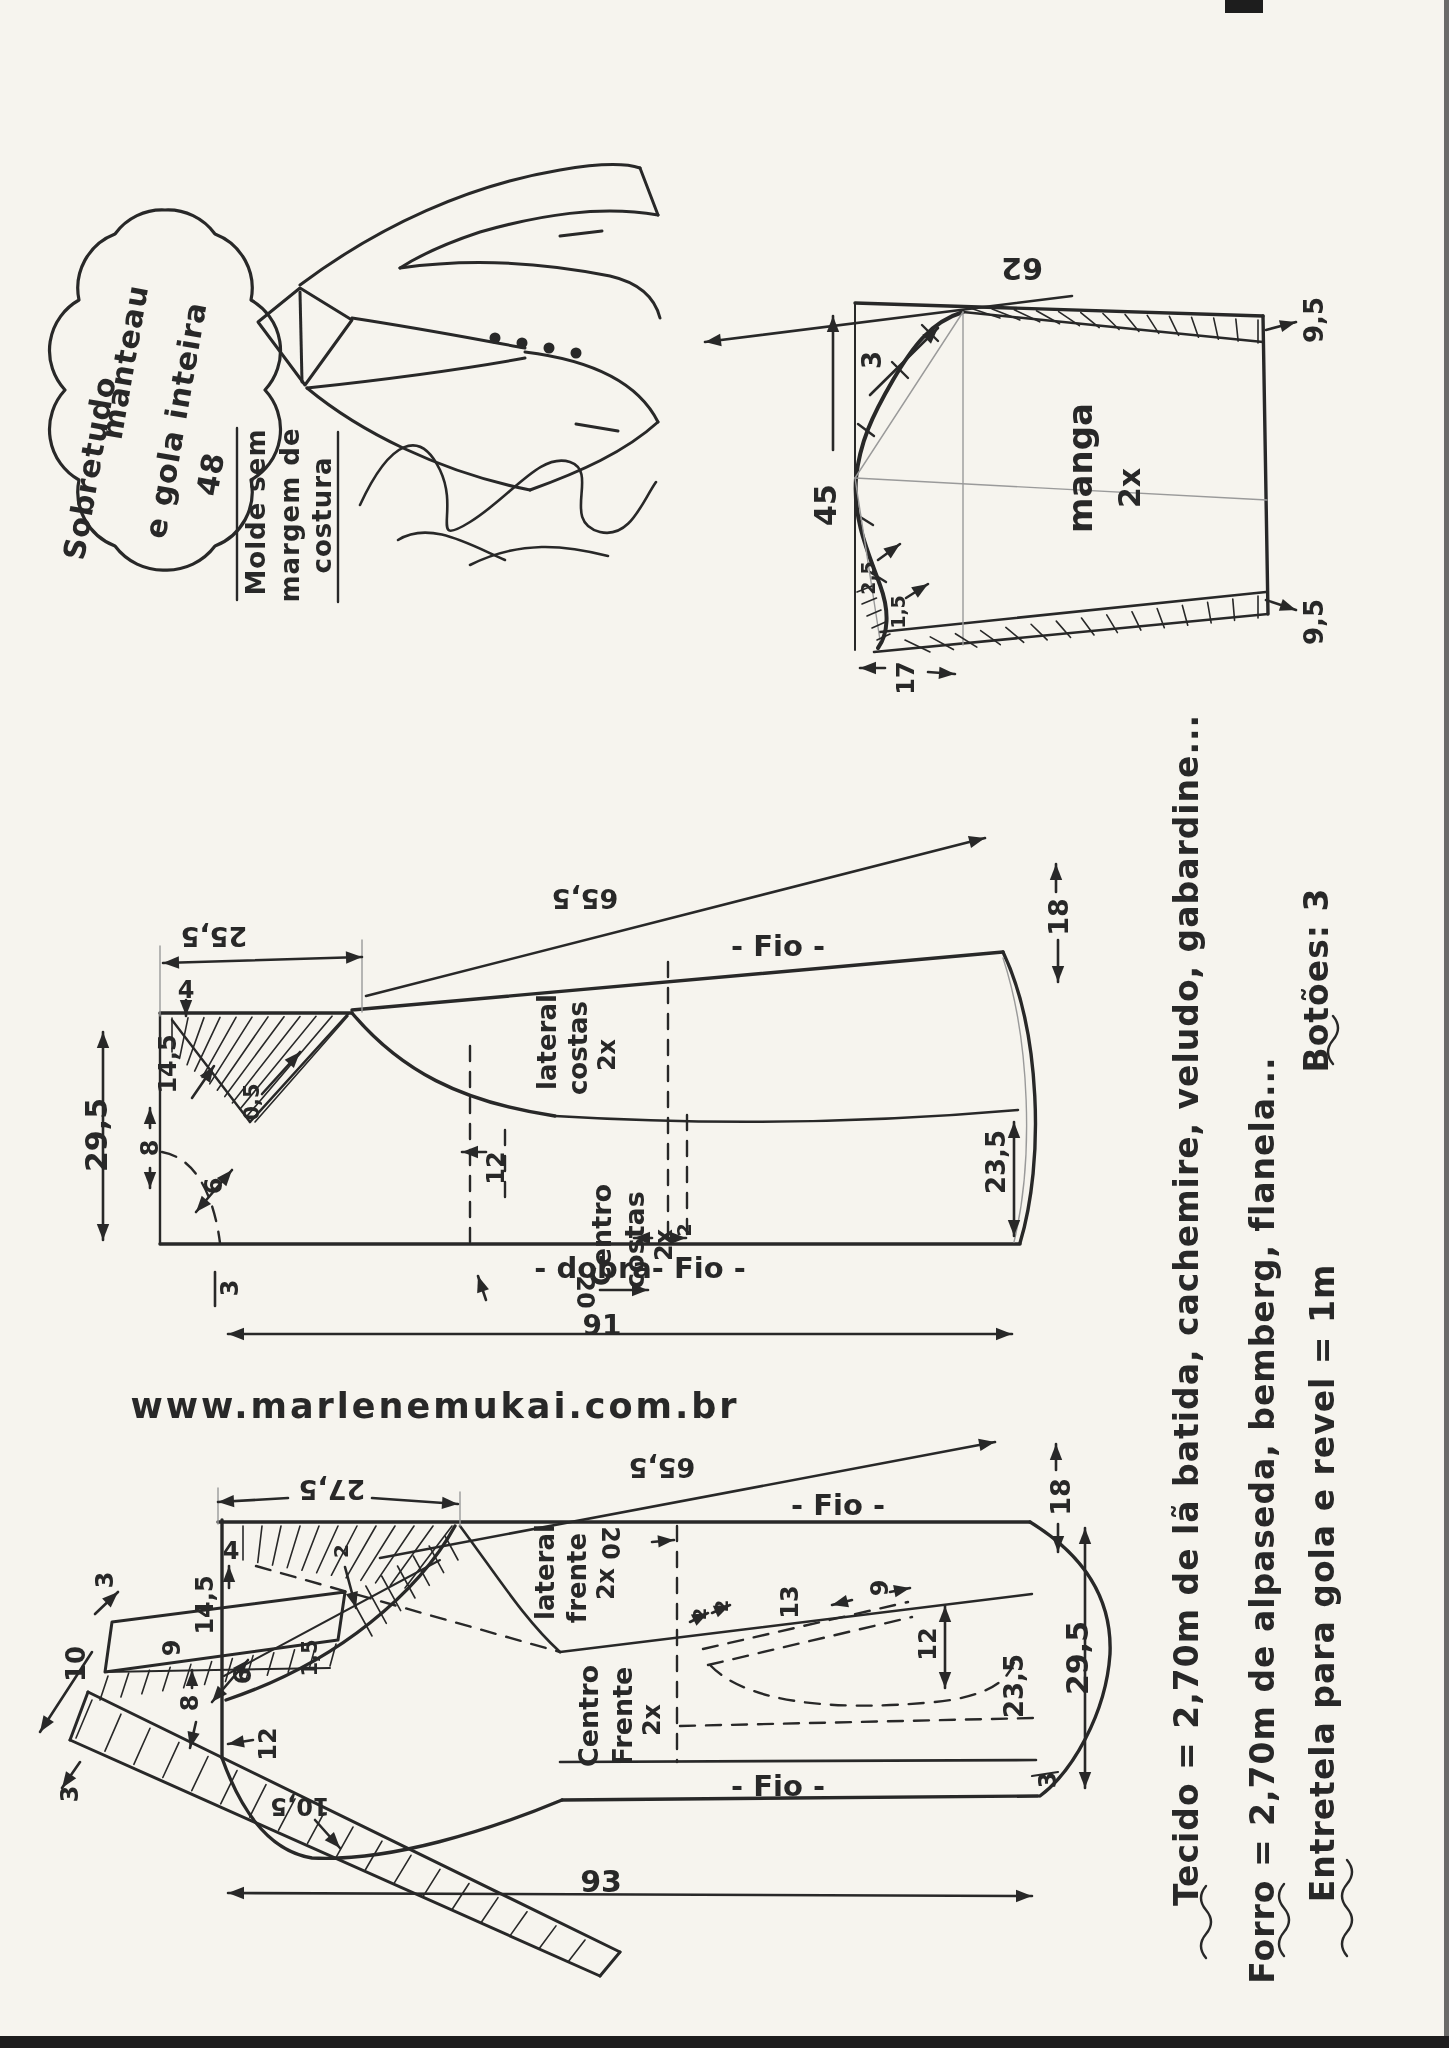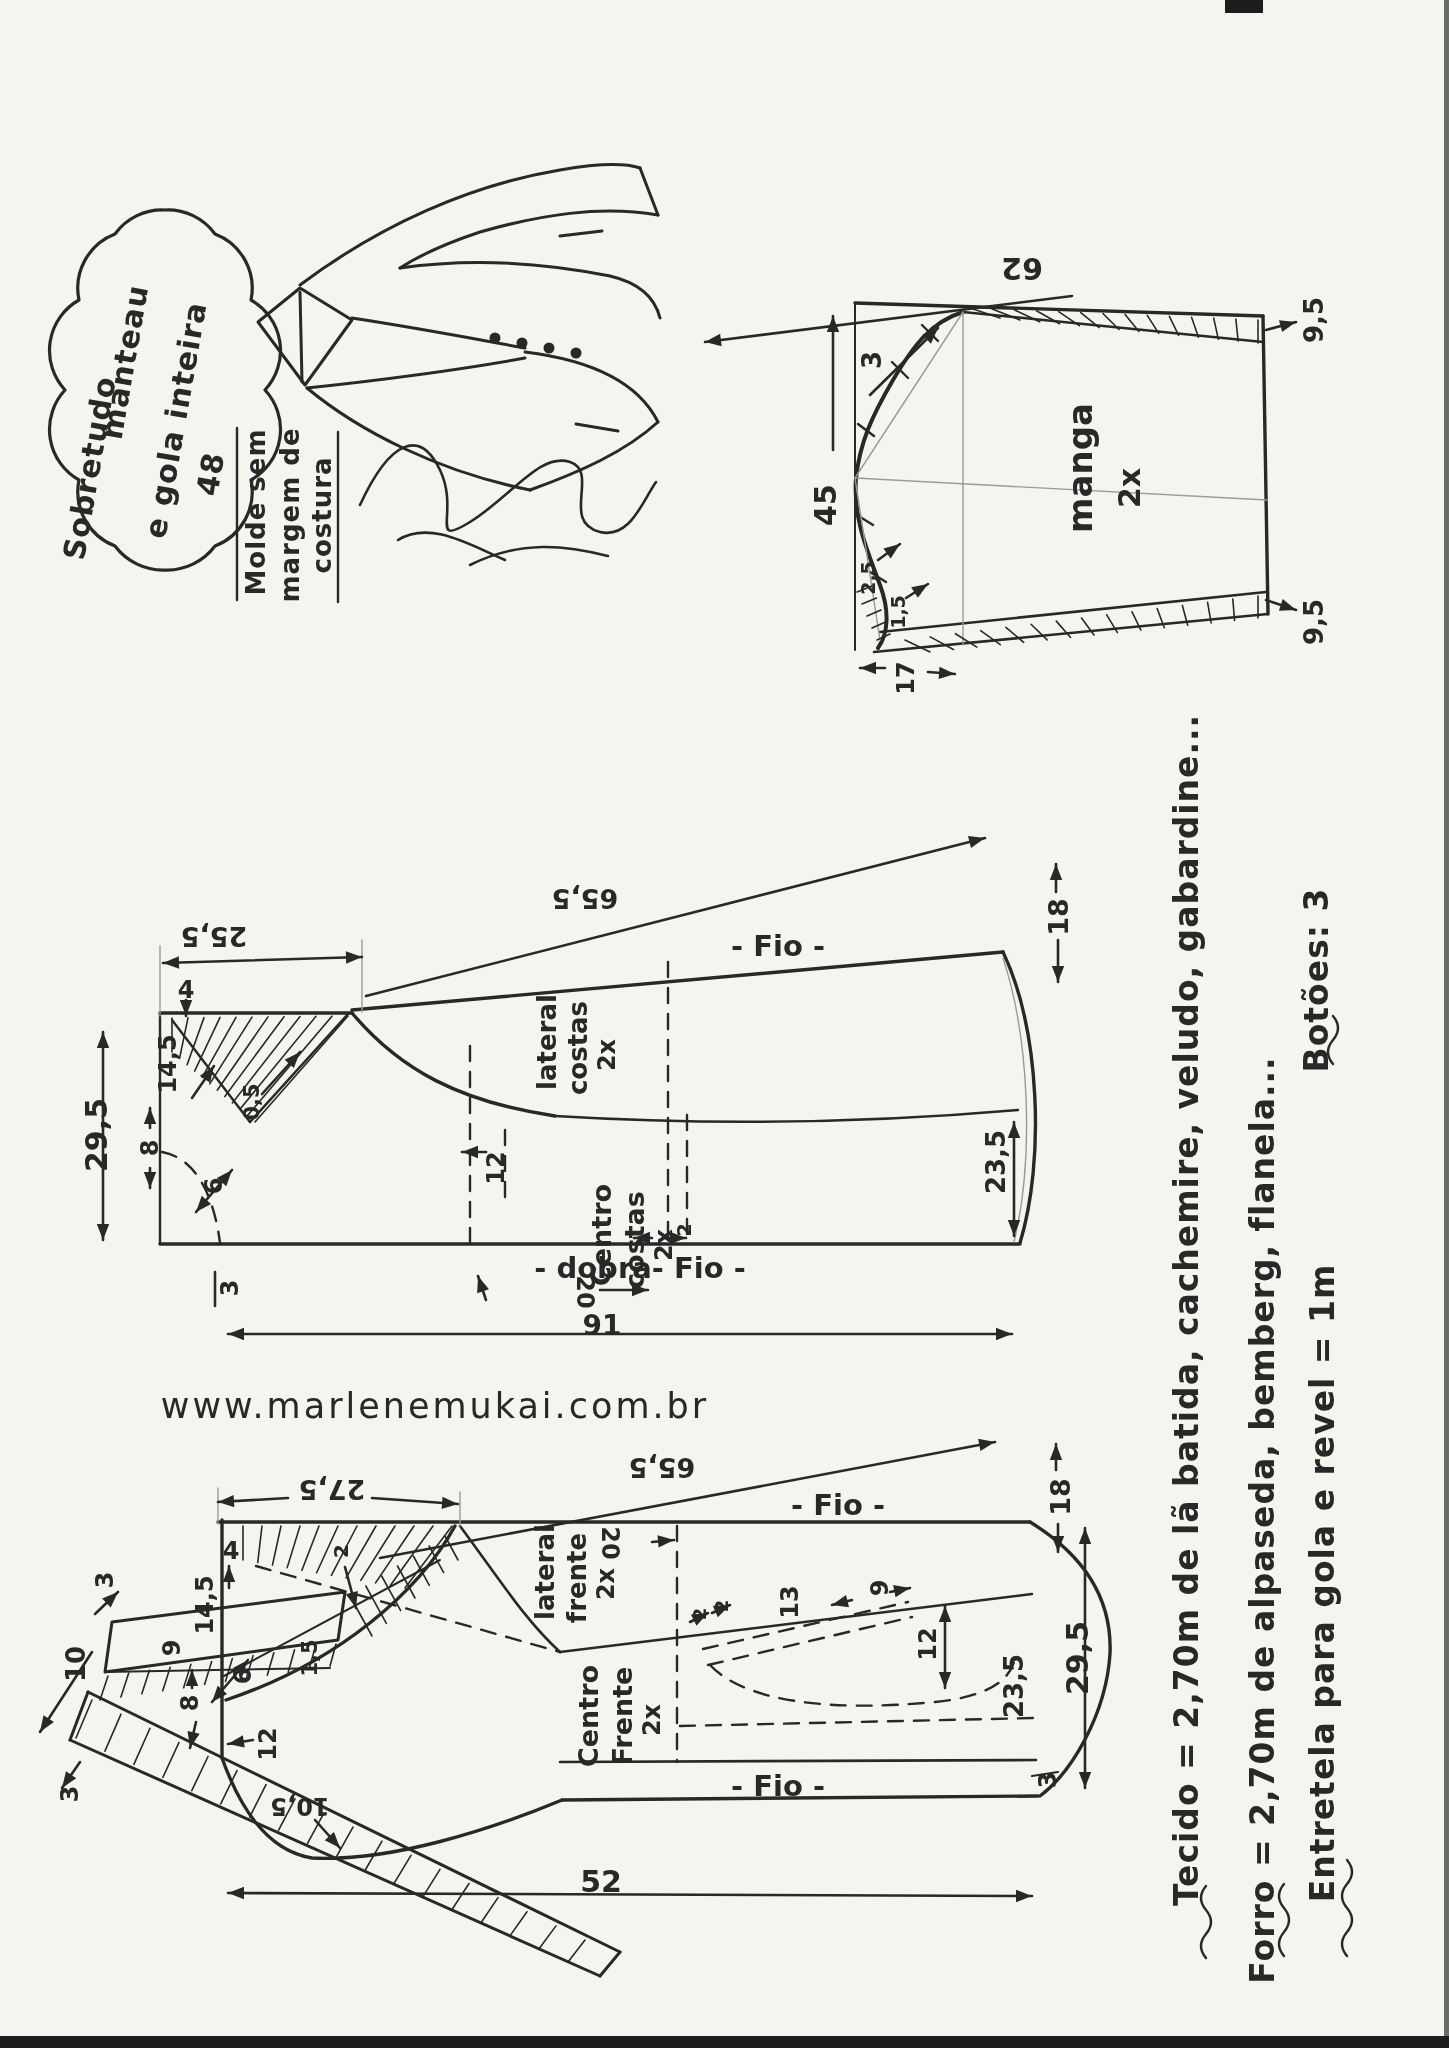--- a/index.html
+++ b/index.html
@@ -2,21 +2,21 @@
 <html><head>
 <meta charset="utf-8">
 <style>
   html,body{margin:0;padding:0;background:#dcdad5;}
   #page{position:relative;width:1449px;height:2048px;background:#f6f4ee;overflow:hidden;
         font-family:"DejaVu Sans",sans-serif;color:#282828;}
   svg{position:absolute;left:0;top:0;}
   .ann{position:absolute;font-weight:600;color:#282828;white-space:nowrap;line-height:1;}
   .htext{position:absolute;transform:translate(-50%,-50%);font-weight:600;white-space:nowrap;}
   .vtext{position:absolute;transform:translate(-50%,-50%) rotate(-90deg);font-weight:600;white-space:nowrap;}
-  .url{font-size:35px;letter-spacing:3px;font-weight:400;}
+  .url{font-size:35px;letter-spacing:3px;font-weight:700;}
   .cloudline{font-size:30px;letter-spacing:1px;}
   .moldeline{font-size:26px;letter-spacing:1px;}
   .noteline{font-size:33px;letter-spacing:1px;}
   .edge{position:absolute;background:#1d1d1d;}
 </style>
 </head>
 <body>
 
 <div id="page">
 
@@ -437,21 +437,21 @@
       <span class="ann" style="left: 790px; top: 1602px; font-size: 24px; transform: translate(-50%, -50%) rotate(-90deg);">13</span>
       <span class="ann" style="left: 880px; top: 1588px; font-size: 24px; transform: translate(-50%, -50%) rotate(-90deg);">9</span>
       <span class="ann" style="left: 928px; top: 1644px; font-size: 24px; transform: translate(-50%, -50%) rotate(-90deg);">12</span>
       <span class="ann" style="left: 588px; top: 1716px; font-size: 27px; transform: translate(-50%, -50%) rotate(-90deg);">Centro</span>
       <span class="ann" style="left: 622px; top: 1716px; font-size: 27px; transform: translate(-50%, -50%) rotate(-90deg);">Frente</span>
       <span class="ann" style="left: 652px; top: 1720px; font-size: 24px; transform: translate(-50%, -50%) rotate(-90deg);">2x</span>
       <span class="ann" style="left: 778px; top: 1786px; font-size: 29px; transform: translate(-50%, -50%) rotate(0deg);">- Fio -</span>
       <span class="ann" style="left: 1014px; top: 1686px; font-size: 26px; transform: translate(-50%, -50%) rotate(-90deg);">23,5</span>
       <span class="ann" style="left: 1078px; top: 1658px; font-size: 30px; transform: translate(-50%, -50%) rotate(-90deg);">29,5</span>
       <span class="ann" style="left: 1048px; top: 1780px; font-size: 24px; transform: translate(-50%, -50%) rotate(-90deg);">3</span>
-      <span class="ann" style="left: 601px; top: 1882px; font-size: 30px; transform: translate(-50%, -50%) rotate(0deg);">52</span>
+      <span class="ann" style="left: 601px; top: 1882px; font-size: 30px; transform: translate(-50%, -50%) rotate(0deg);">93</span>
     </div>
 
   <span class="htext url" style="left:435px;top:1406px;">www.marlenemukai.com.br</span>
 
   <div>
     <span class="vtext noteline" style="left:1186px;top:1310px;">Tecido = 2,70m  de  lã batida, cachemire, veludo, gabardine...</span>
     <span class="vtext noteline" style="left:1262px;top:1520px;">Forro = 2,70m  de  alpaseda, bemberg, flanela...</span>
     <span class="vtext noteline" style="left:1322px;top:1583px;">Entretela para gola e revel = 1m</span>
     <span class="vtext noteline" style="left:1316px;top:980px;">Botões: 3</span>
   </div>

